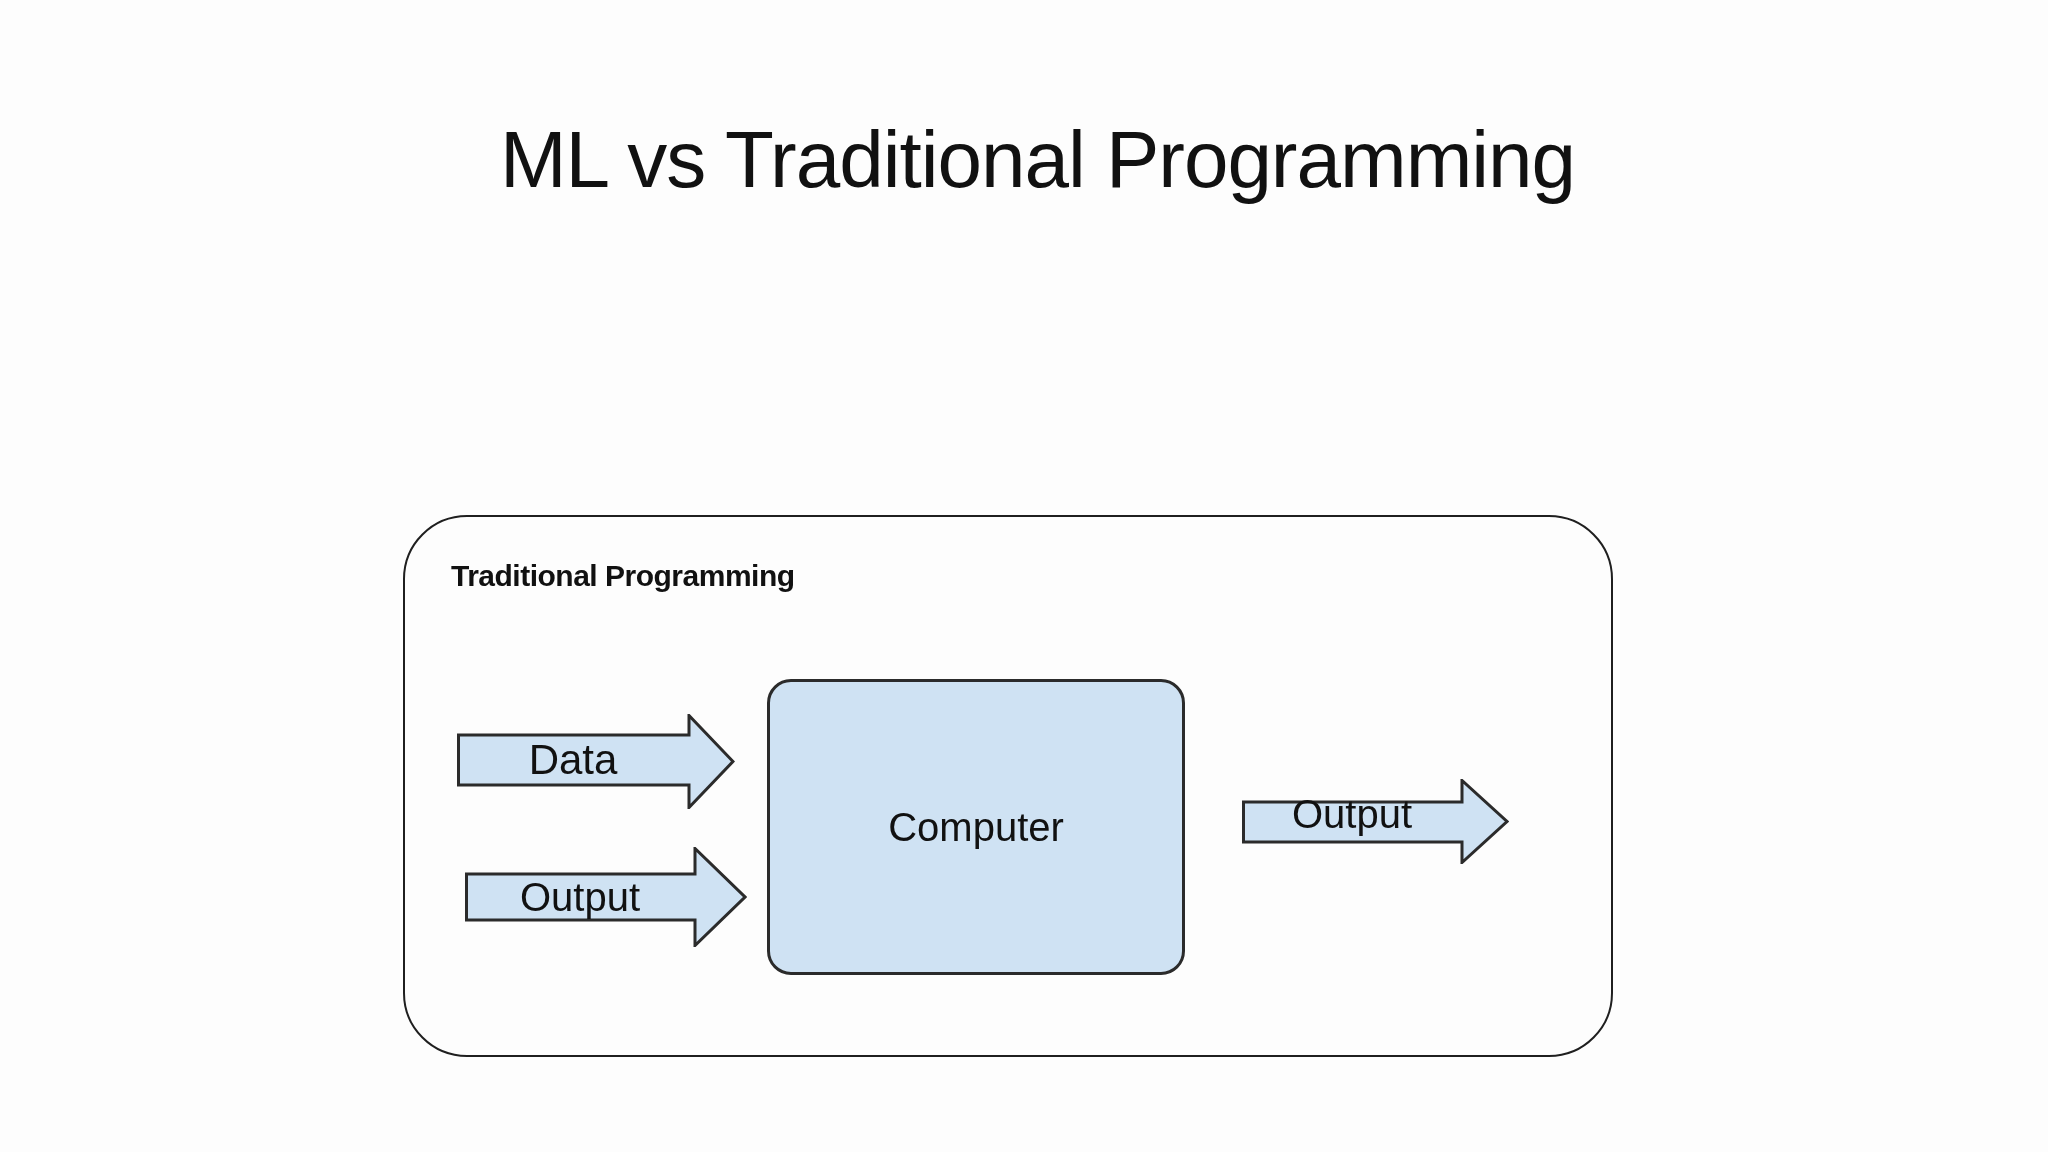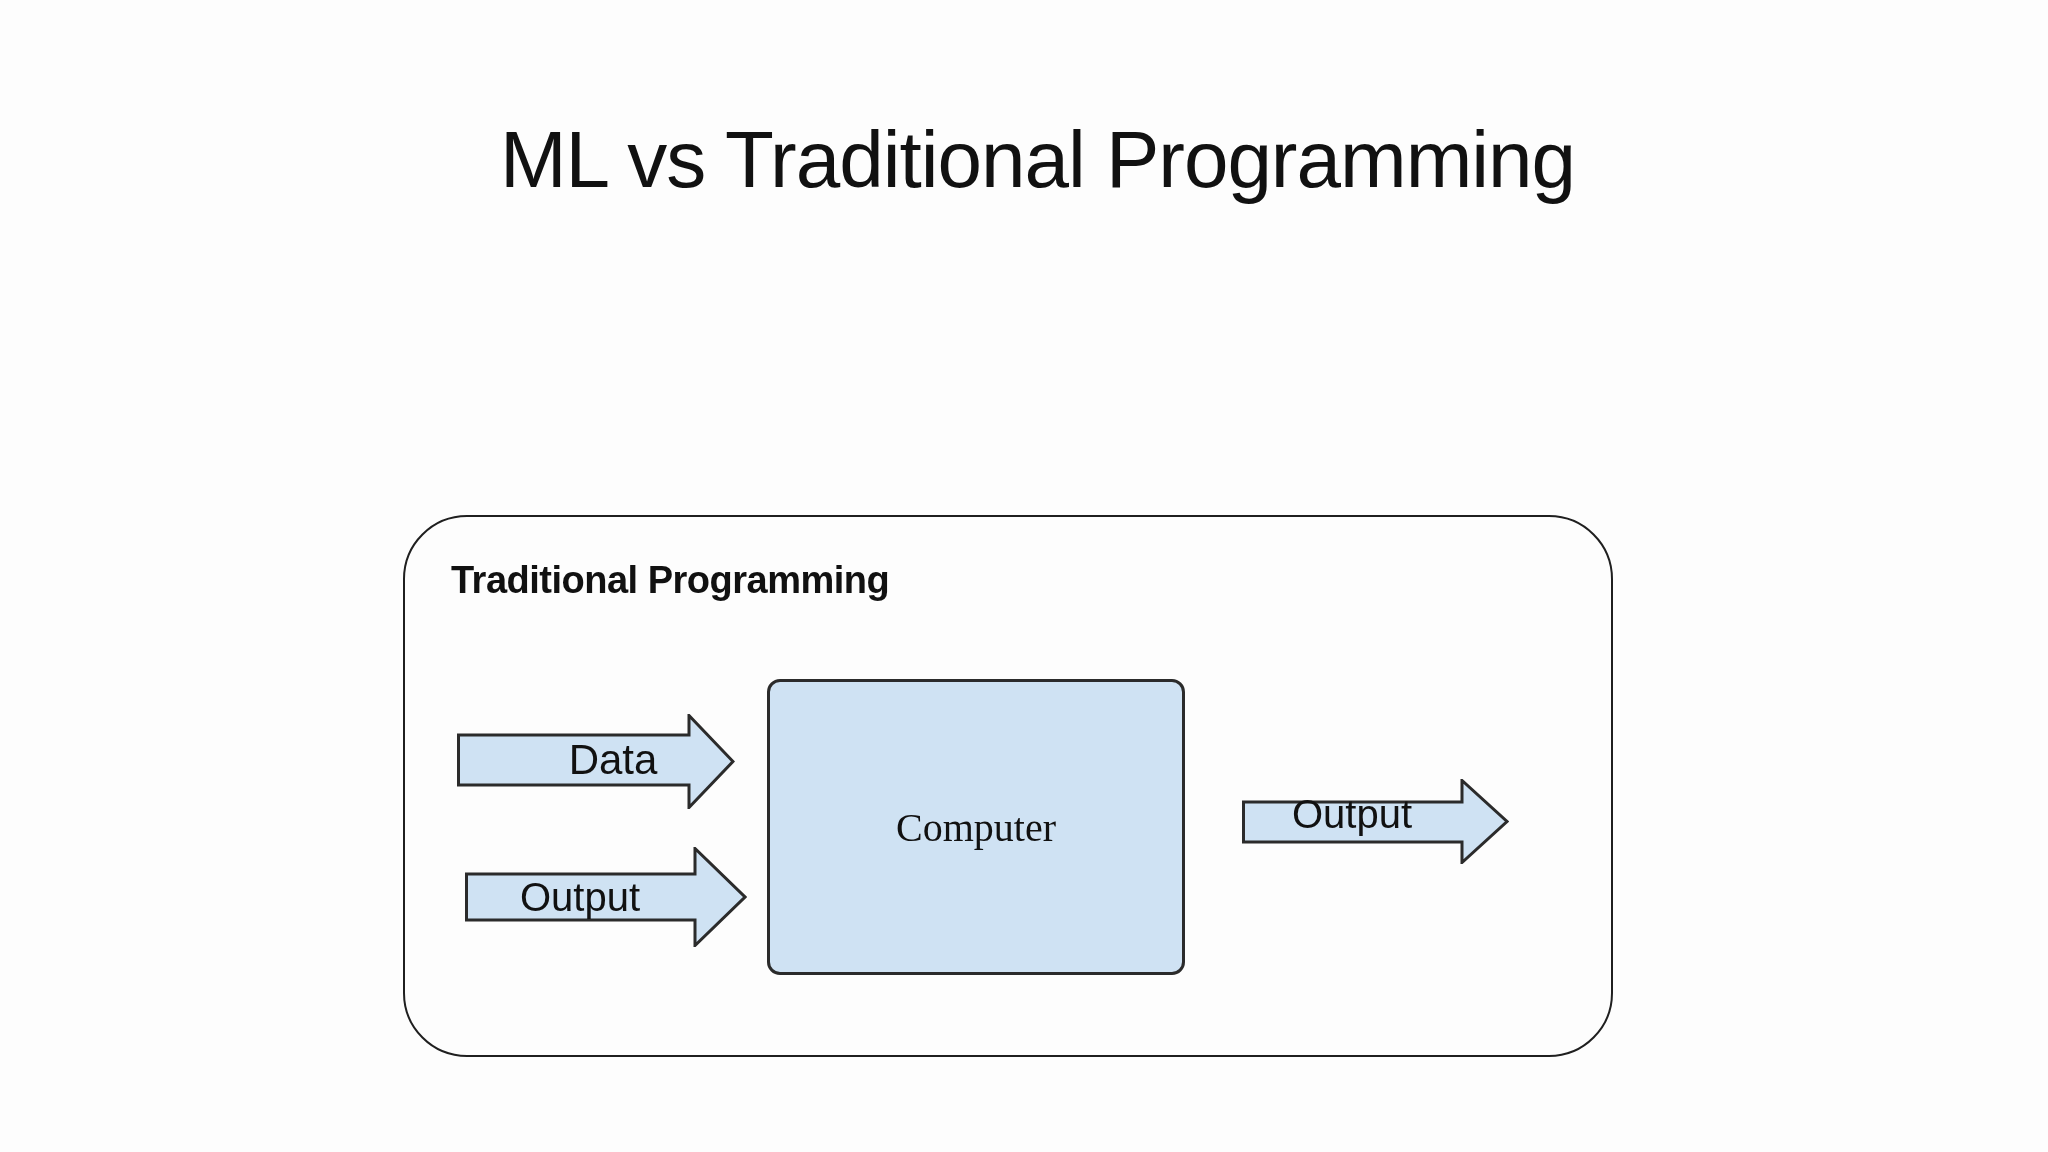--- a/index.html
+++ b/index.html
@@ -32,38 +32,37 @@
     left: 403px; top: 515px;
     width: 1210px; height: 542px;
     border: 2.5px solid var(--container-stroke, #1f1f1f);
     border-radius: 64px;
     background: transparent;
     box-sizing: border-box;
   }
   .container-label {
     position: absolute;
     left: 46px; top: 42px;
-    font-size: 38px;
+    font-size: 30px;
     font-weight: 700;
     letter-spacing: -0.5px;
     color: var(--text, #111111);
     white-space: nowrap;
   }
   .computer-node {
     position: absolute;
     left: 362px; top: 162px;
     width: 418px; height: 296px;
     background: var(--shape-fill, #cfe2f3);
     border: 3px solid var(--shape-stroke, #2b2b2b);
-    border-radius: 13px;
+    border-radius: 24px;
     box-sizing: border-box;
     display: flex;
     align-items: center;
     justify-content: center;
-    font-family: Liberation Serif, serif;
   }
   .node-label {
     font-size: 40px;
     font-weight: 400;
     color: var(--text, #111111);
     white-space: nowrap;
   }
   .arrow {
     position: absolute;
   }
@@ -72,21 +71,21 @@
     position: absolute;
     display: flex;
     align-items: center;
     justify-content: center;
     font-weight: 400;
     color: var(--text, #111111);
     white-space: nowrap;
     pointer-events: none;
   }
   .arrow-data    { left: 52px;  top: 197px; width: 278px; height: 95px; }
-  .arrow-data .arrow-label    { left: 0; top: 19px; width: 232px; height: 54px; font-size: 42px; margin-left: 40px; }
+  .arrow-data .arrow-label    { left: 0; top: 19px; width: 232px; height: 54px; font-size: 42px; }
   .arrow-program { left: 60px;  top: 330px; width: 282px; height: 100px; }
   .arrow-program .arrow-label { left: 0; top: 25px; width: 230px; height: 50px; font-size: 40px; }
   .arrow-output  { left: 837px; top: 262px; width: 267px; height: 85px; }
   .arrow-output .arrow-label  { left: 0; top: 21px; width: 220px; height: 28px; font-size: 40px; }
 </style>
 </head>
 <body>
 
 <div class="slide">
 

